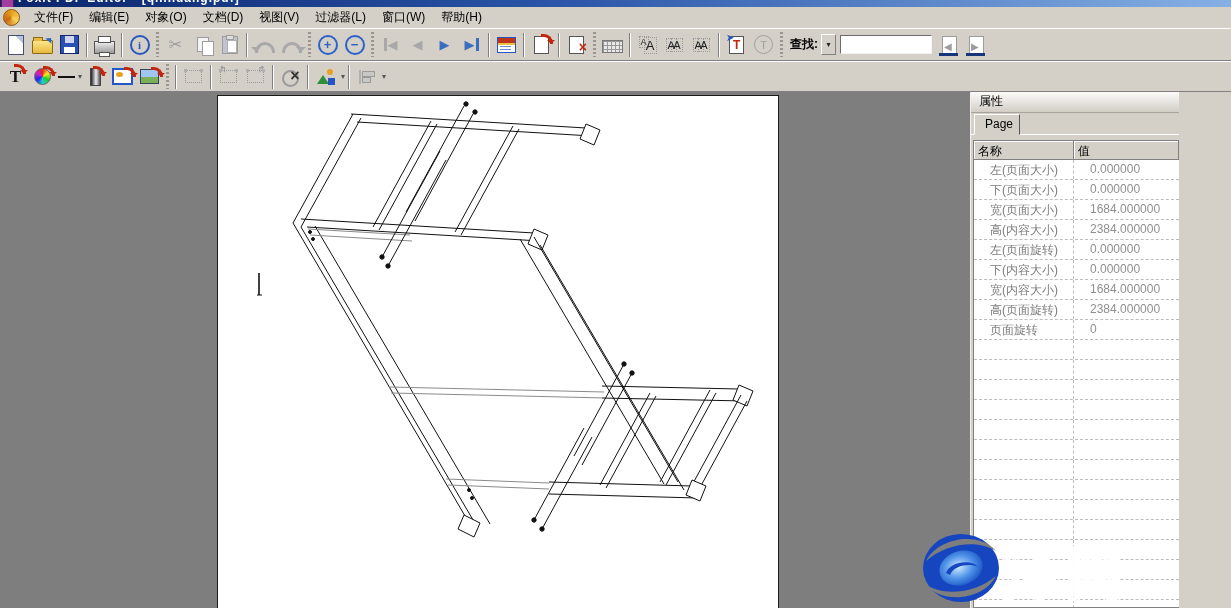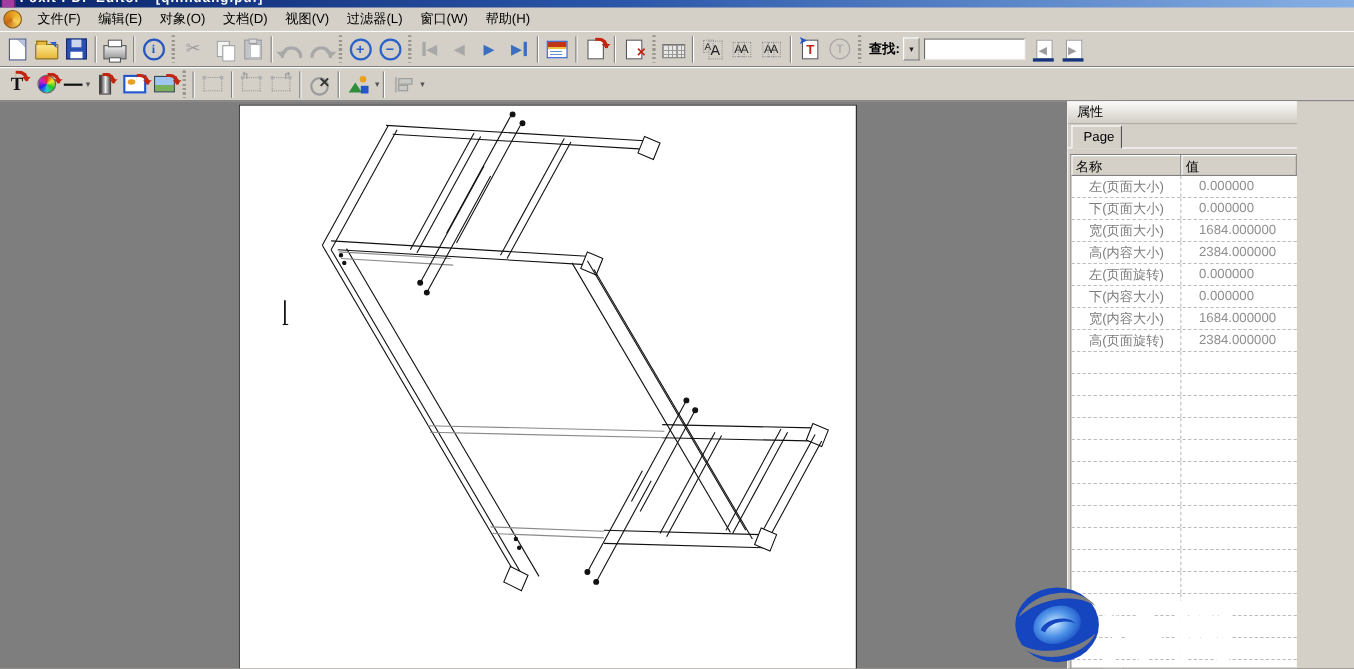--- a/index.html
+++ b/index.html
@@ -472,20 +472,24 @@
             <span class="c val">0.000000</span>
           </div>
         <div class="prow">
             <span class="c name">宽(内容大小)</span>
             <span class="c val">1684.000000</span>
           </div>
         <div class="prow">
             <span class="c name">高(页面旋转)</span>
             <span class="c val">2384.000000</span>
           </div>
+        <div class="prow">
+            <span class="c name">页面旋转</span>
+            <span class="c val">0</span>
+          </div>
         <div class="prow empty">
             <span class="c name"></span>
             <span class="c val"></span>
           </div>
         <div class="prow empty">
             <span class="c name"></span>
             <span class="c val"></span>
           </div>
         <div class="prow empty">
             <span class="c name"></span>

